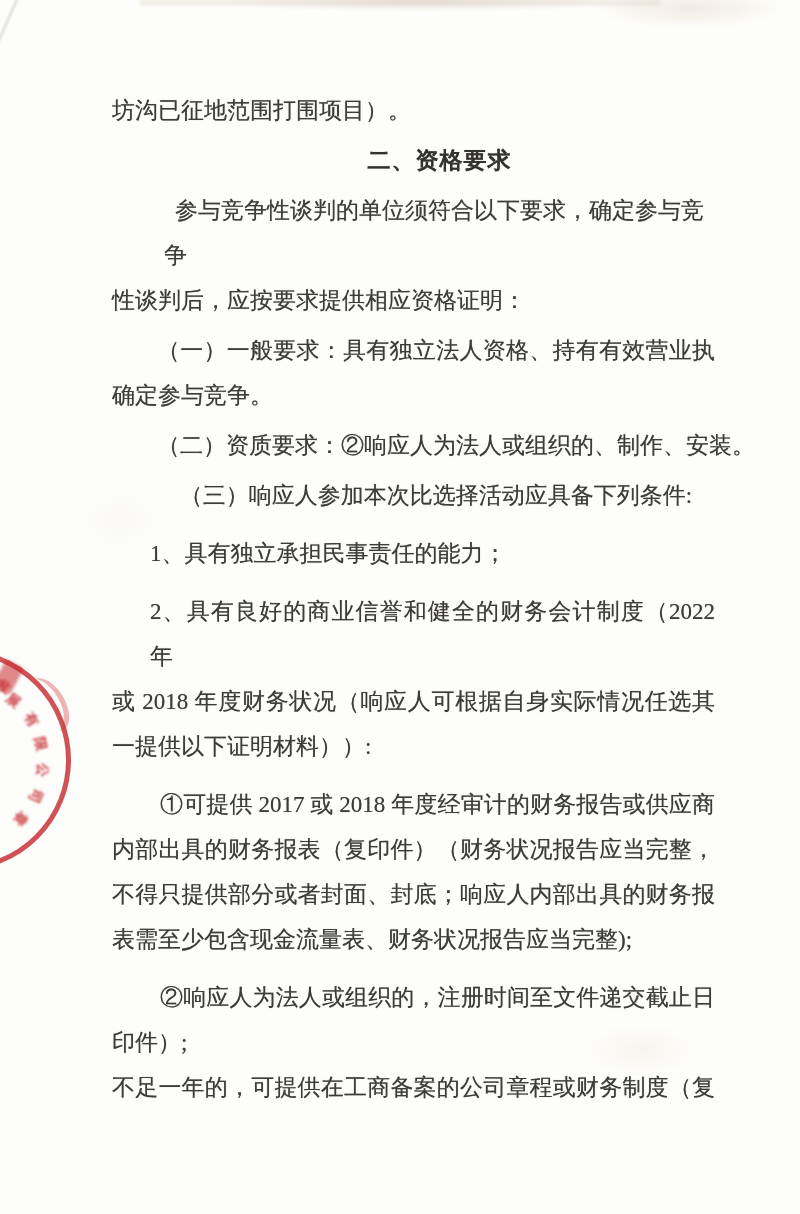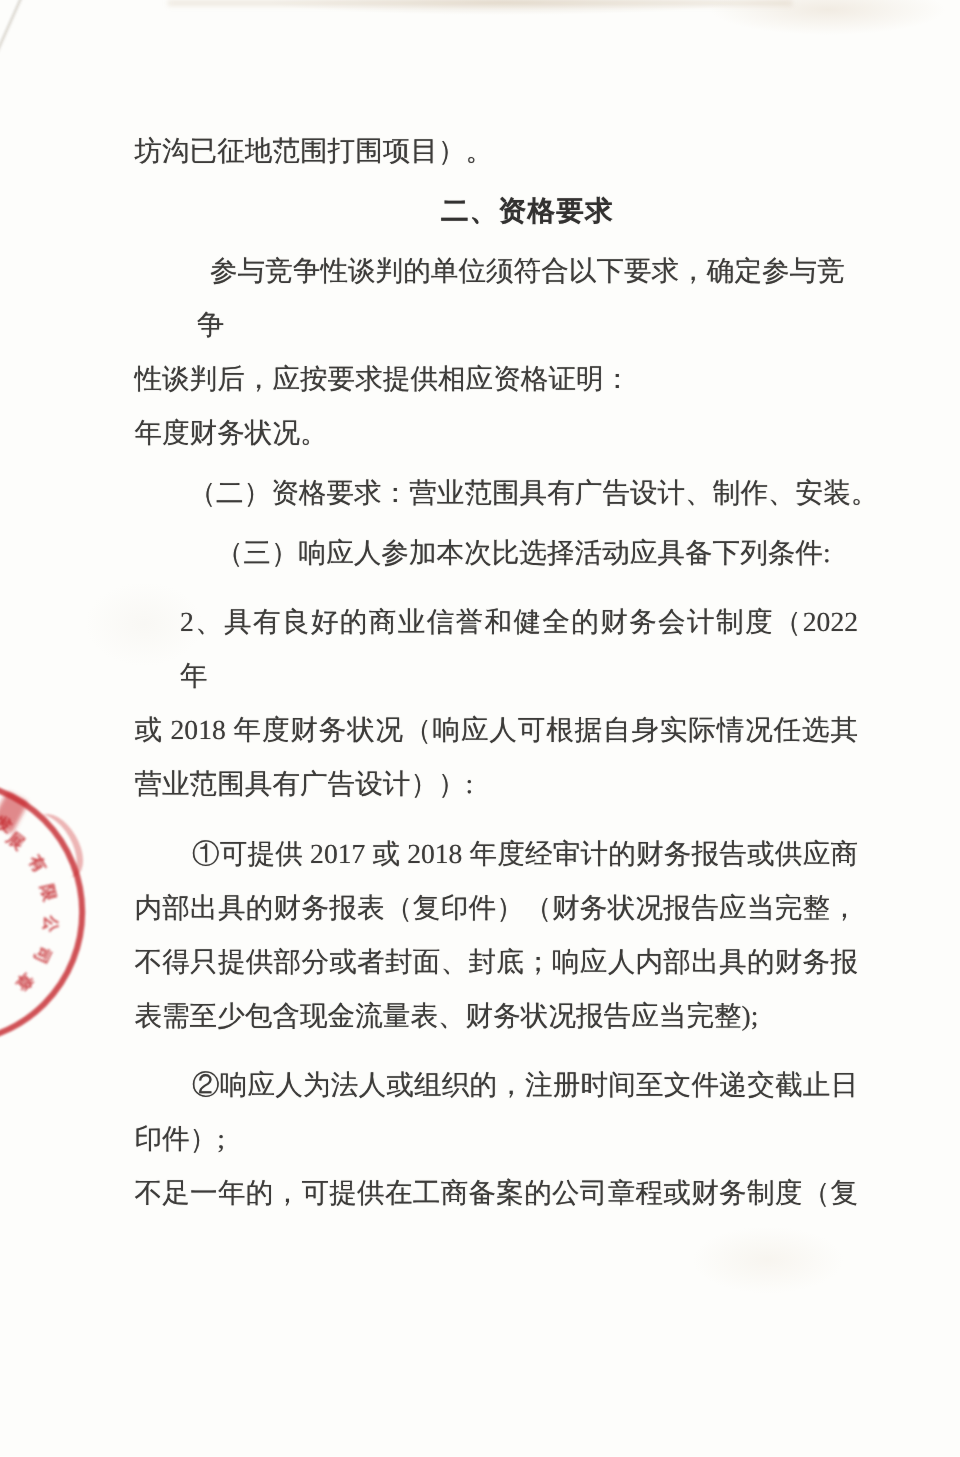--- a/index.html
+++ b/index.html
@@ -27,21 +27,21 @@
     filter:blur(.8px);
   }
   .smudge-top{
     position:absolute;left:140px;top:0;width:520px;height:5px;
     background:rgba(200,182,158,.28);
     filter:blur(2px);
   }
 
   
   .doc{
-    position:absolute;left:112px;top:103px;width:603px;
+    position:absolute;left:112px;top:88px;width:603px;
     font-size:23px;line-height:45px;color:#3d3c3a;
     text-shadow:0 0 .7px rgba(70,68,64,.65);
   }
   .ln{white-space:nowrap;}
   .just{
     white-space:normal;
     text-align:justify;
     text-align-last:justify;
     text-justify:inter-character;
   }
@@ -110,26 +110,28 @@
   <span class="sg sg4">限</span>
   <span class="sg sg5">公</span>
   <span class="sg sg6">司</span>
   <span class="sg sg7">章</span>
 
   <div class="doc">
     <div class="ln">坊沟已征地范围打围项目）。</div>
     <div class="ln ps heading ind-a">二、资格要求</div>
     <div class="ln ps ind-a just">参与竞争性谈判的单位须符合以下要求，确定参与竞争</div>
     <div class="ln">性谈判后，应按要求提供相应资格证明：</div>
-    <div class="ln">年度财务状况。</div>
-    <div class="ln ps ind-b">（二）资格要求：营业范围具有广告设计、制作、安装。</div>
+    <div class="ln ps ind-b just">（一）一般要求：具有独立法人资格、持有有效营业执</div>
+    <div class="ln">确定参与竞争。</div>
+    <div class="ln ps ind-b">（二）资质要求：②响应人为法人或组织的、制作、安装。</div>
     <div class="ln ps ind-b">（三）响应人参加本次比选择活动应具备下列条件:</div>
+    <div class="ln psb ind-c">1、具有独立承担民事责任的能力；</div>
     <div class="ln psb ind-c just">2、具有良好的商业信誉和健全的财务会计制度（2022 年</div>
     <div class="ln just">或 2018 年度财务状况（响应人可根据自身实际情况任选其</div>
-    <div class="ln">营业范围具有广告设计））:</div>
+    <div class="ln">一提供以下证明材料））:</div>
     <div class="ln psb ind-d just">①可提供 2017 或 2018 年度经审计的财务报告或供应商</div>
     <div class="ln just">内部出具的财务报表（复印件）（财务状况报告应当完整，</div>
     <div class="ln just">不得只提供部分或者封面、封底；响应人内部出具的财务报</div>
     <div class="ln">表需至少包含现金流量表、财务状况报告应当完整);</div>
     <div class="ln psb ind-d just">②响应人为法人或组织的，注册时间至文件递交截止日</div>
     <div class="ln">印件）;</div>
     <div class="ln just">不足一年的，可提供在工商备案的公司章程或财务制度（复</div>
   </div>
 
 </div>

